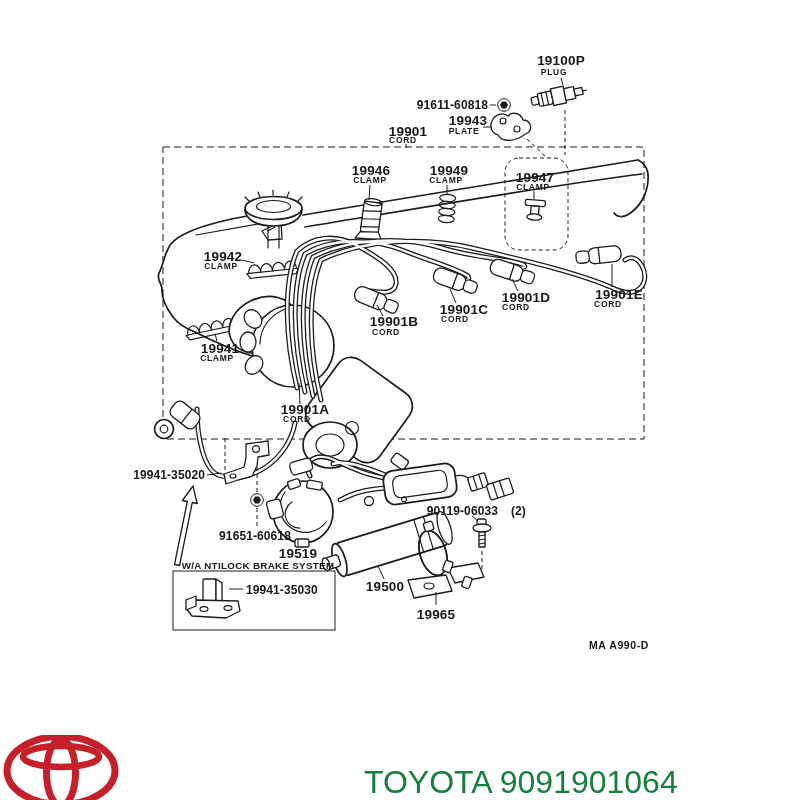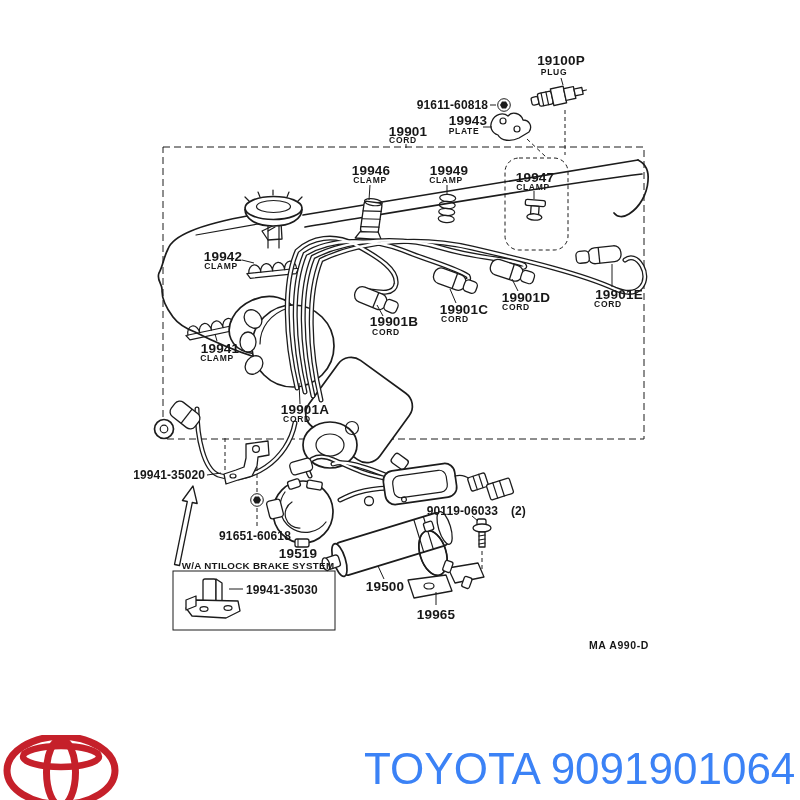--- a/index.html
+++ b/index.html
@@ -18,21 +18,21 @@
   .wire-inner use{stroke:#ffffff;stroke-width:2.4;fill:none;stroke-linecap:round;}
   
   text{fill:#171717;}
   .num{font-size:13.5px;font-weight:600;letter-spacing:.2px;}
   .numl{font-size:12px;font-weight:600;letter-spacing:.1px;}
   .cap{font-size:8.5px;font-weight:700;letter-spacing:.7px;}
   .abs-title{font-size:9.8px;font-weight:700;letter-spacing:.3px;}
   .ref{font-size:10.5px;font-weight:700;letter-spacing:.6px;}
   
   .footer-logo{position:absolute;left:2px;top:727px;}
-  .footer-text{position:absolute;left:364px;top:736px;font-size:44px;color:#3b82f6;
+  .footer-text{position:absolute;left:364px;top:756px;font-size:32px;color:#15803d;
                font-family:"Liberation Sans", sans-serif;white-space:nowrap;}
 </style>
 </head>
 <body>
 
 <div class="page">
 
   <svg width="800" height="700" viewBox="0 0 800 700">
     <defs>
 

